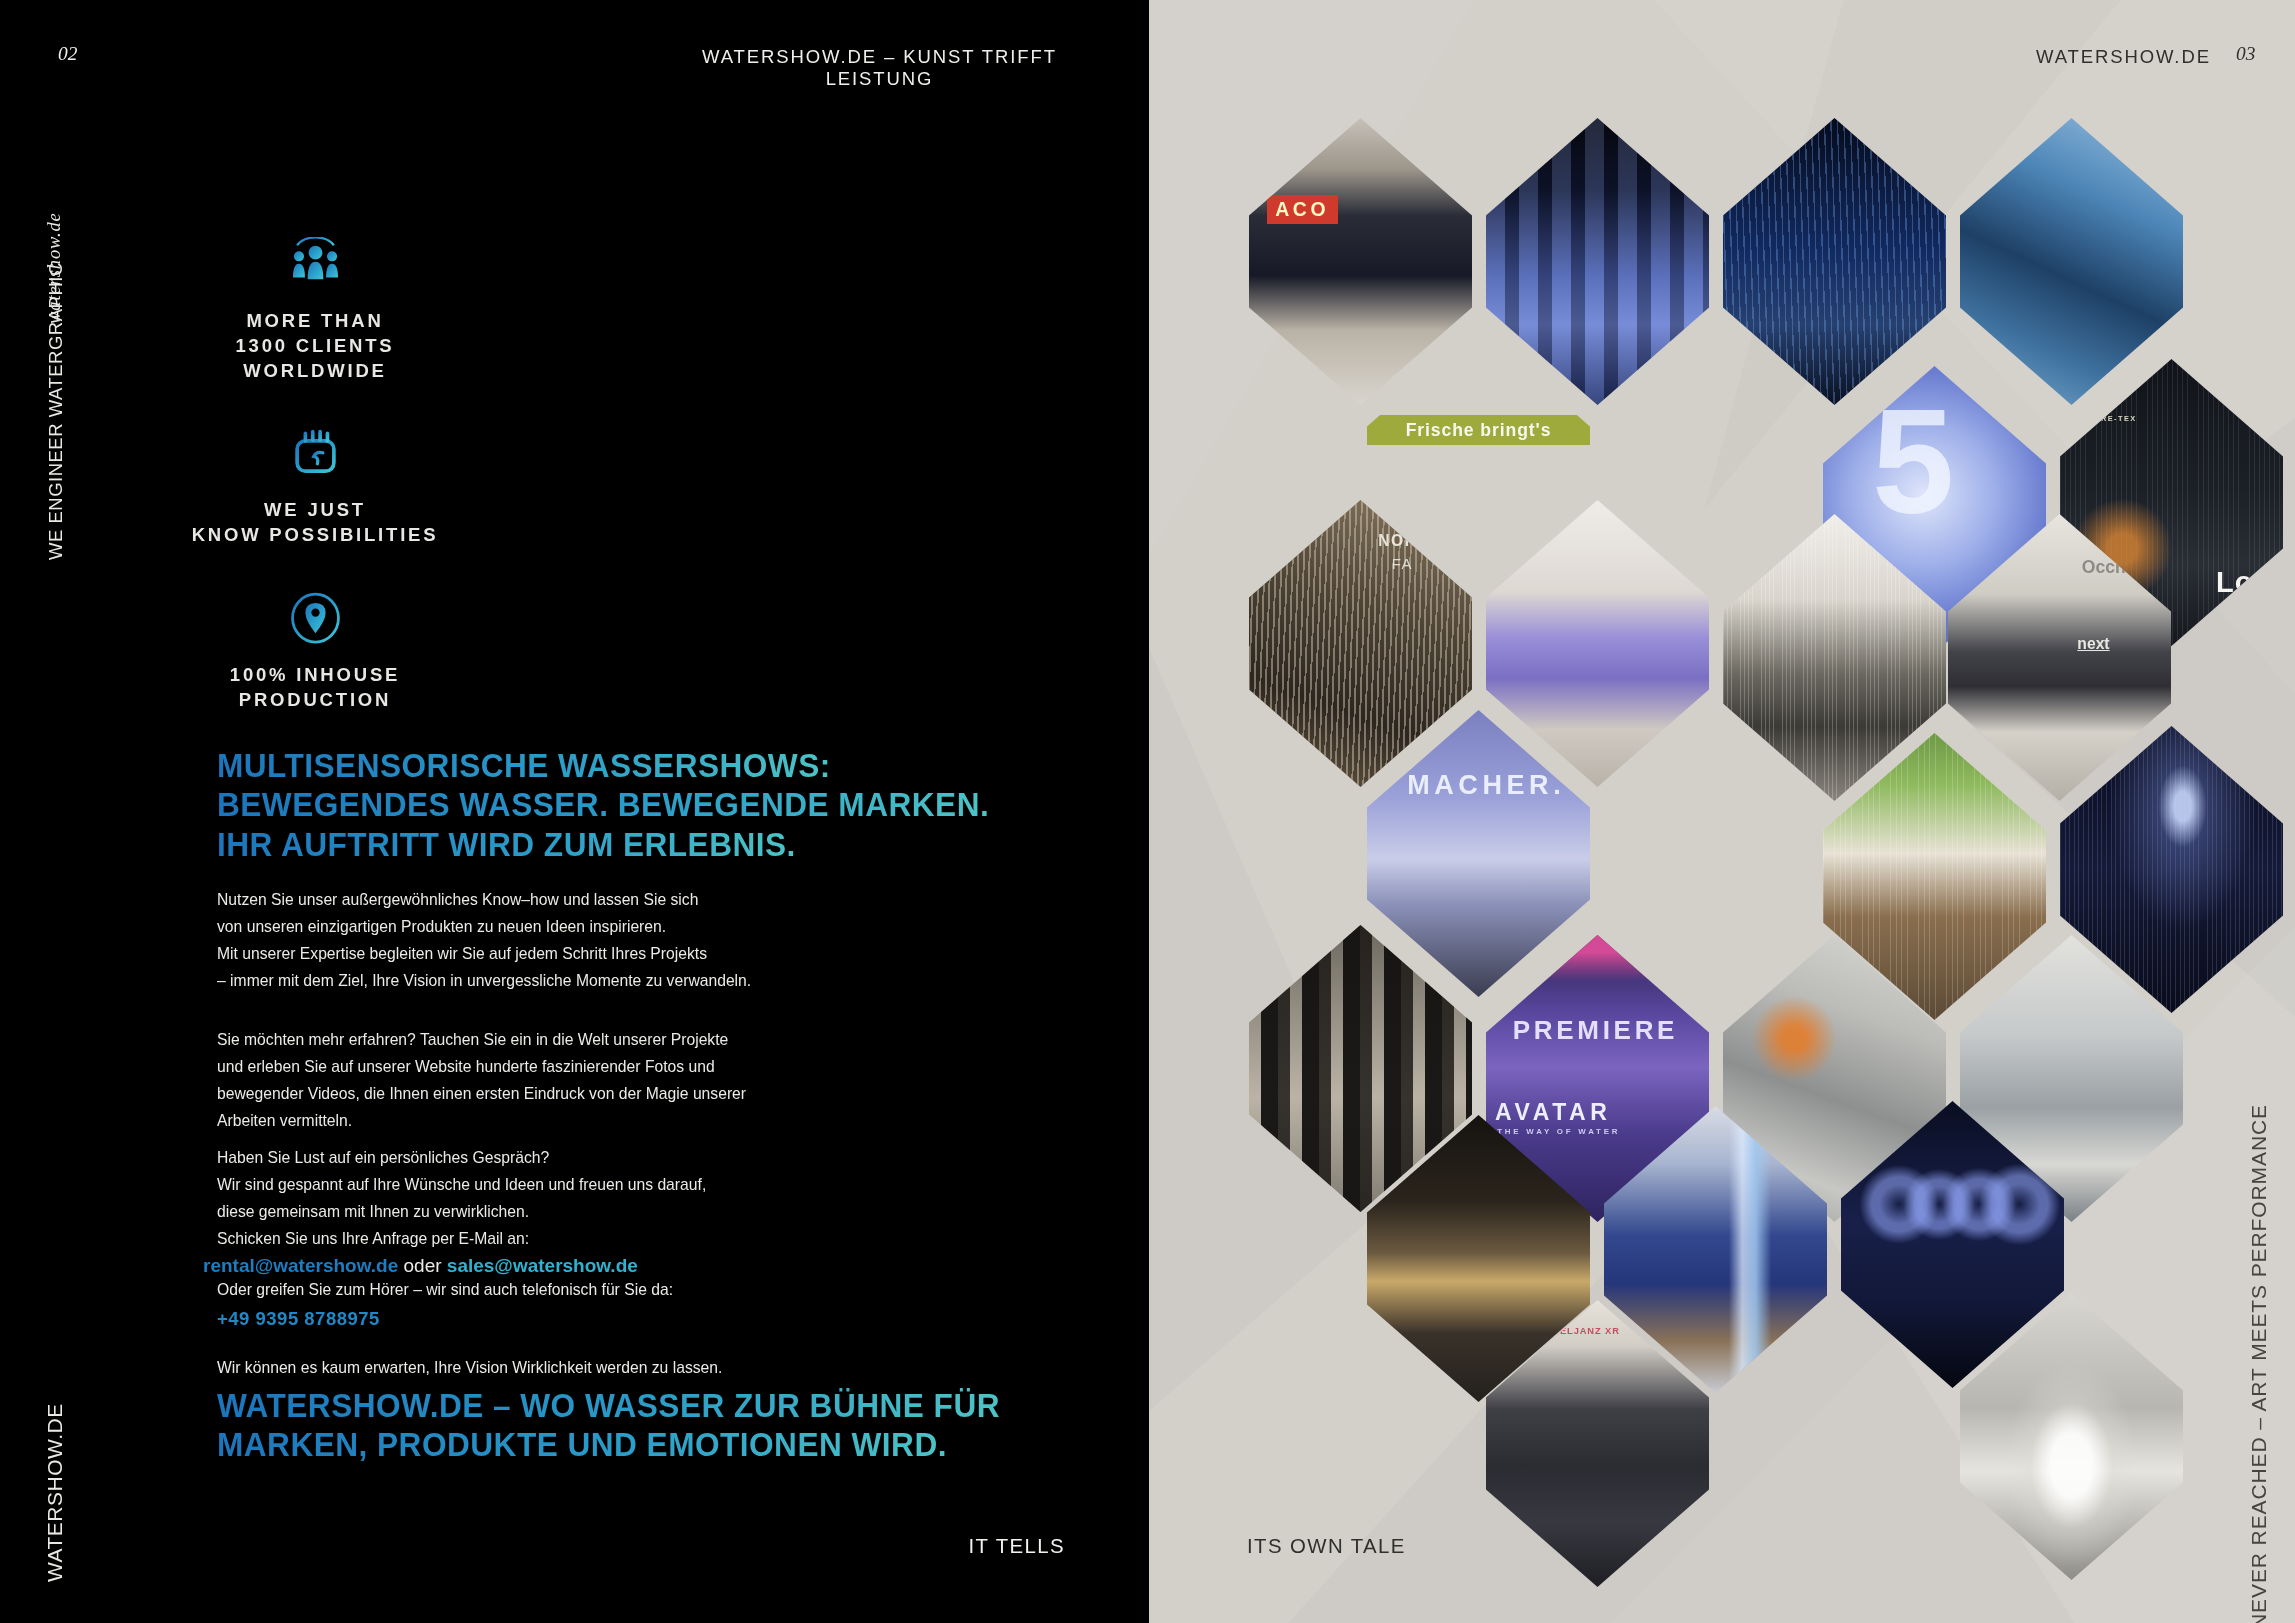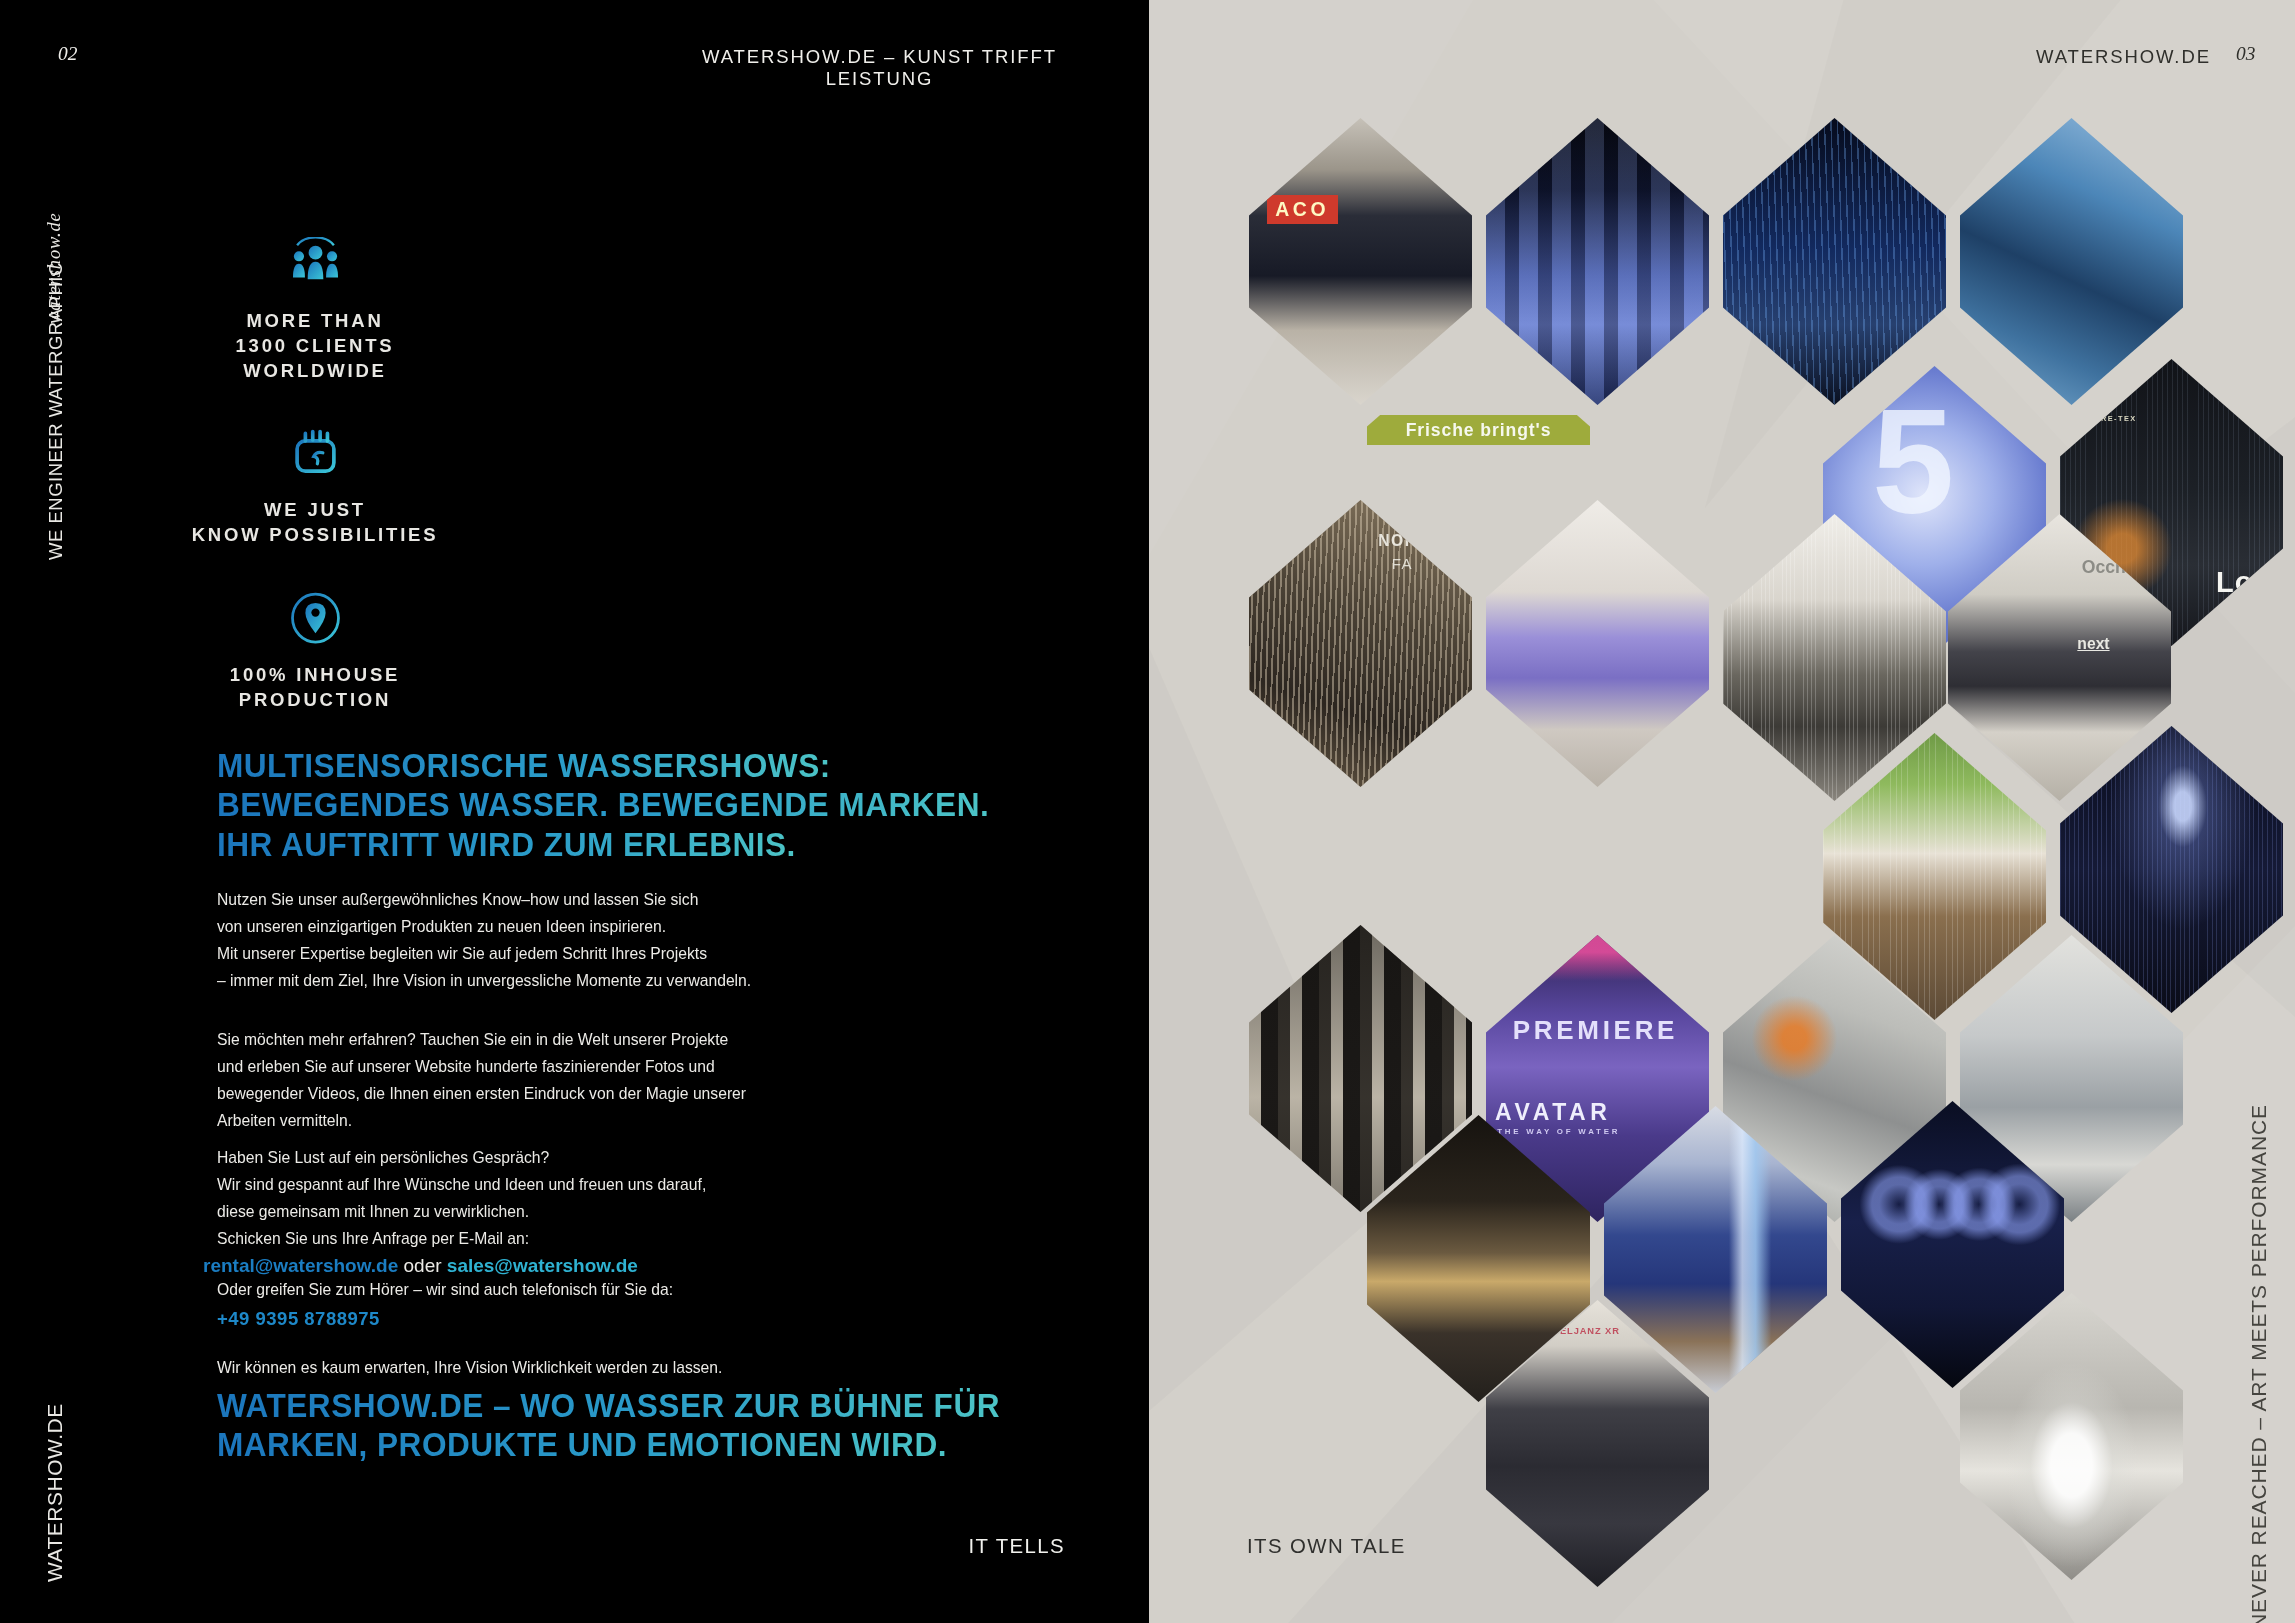--- a/index.html
+++ b/index.html
@@ -182,20 +182,23 @@
       <div class="hex" style="left: 1249px; top: 500px; background: repeating-linear-gradient(92deg, rgba(225, 210, 185, 0.45) 0px, rgba(225, 210, 185, 0.45) 1.9px, rgba(60, 50, 40, 0) 1.9px, rgba(60, 50, 40, 0) 5.6px), linear-gradient(200deg, rgb(138, 122, 98) 0%, rgb(76, 67, 54) 40%, rgb(44, 38, 32) 70%, rgb(107, 92, 72) 100%);">
         <span class="hex-cap" style="left: 58%; top: 11%; font-size: 15.7px; color: rgba(240, 238, 230, 0.92); letter-spacing: 1.4px; font-weight: bold;">NOR</span>
         <span class="hex-cap" style="left: 64%; top: 19%; font-size: 15px; color: rgba(240, 238, 230, 0.85); letter-spacing: 1.4px; font-weight: normal;">FA</span>
       </div>
       <div class="hex" style="left: 1486px; top: 500px; background: linear-gradient(rgb(239, 236, 231) 0%, rgb(221, 216, 210) 32%, rgb(154, 143, 216) 48%, rgb(122, 111, 196) 62%, rgb(207, 201, 194) 80%, rgb(185, 178, 168) 100%);"></div>
       <div class="hex" style="left: 1723px; top: 514px; background: repeating-linear-gradient(90deg, rgba(255, 255, 255, 0.22) 0px, rgba(255, 255, 255, 0.22) 0.9px, transparent 0.9px, transparent 4.2px), linear-gradient(rgb(240, 238, 233) 0%, rgb(217, 213, 205) 30%, rgb(106, 103, 95) 56%, rgb(60, 58, 54) 74%, rgb(138, 134, 126) 100%);"></div>
       <div class="hex" style="left: 1948px; top: 514px; background: linear-gradient(rgb(232, 229, 223) 0%, rgb(207, 204, 196) 28%, rgb(67, 67, 74) 48%, rgb(46, 46, 52) 60%, rgb(213, 209, 201) 76%, rgb(181, 176, 166) 100%);">
         <span class="hex-cap" style="left: 60%; top: 15%; font-size: 17.6px; color: rgb(140, 140, 134); font-weight: bold;">Occhio</span>
         <span class="hex-cap" style="left: 58%; top: 42%; font-size: 15.7px; color: rgb(232, 232, 226); font-weight: bold; text-decoration: underline;">next</span>
       </div>
+      <div class="hex" style="left: 1367px; top: 710px; background: linear-gradient(rgb(122, 127, 192) 0%, rgb(154, 160, 216) 30%, rgb(201, 205, 232) 52%, rgb(138, 144, 184) 68%, rgb(58, 60, 80) 100%);">
+        <span class="hex-cap" style="left: 18%; top: 21%; font-size: 27px; color: rgba(240, 244, 255, 0.93); letter-spacing: 4.6px; font-weight: bold;">MACHER.</span>
+      </div>
       <div class="hex" style="left: 1823px; top: 733px; background: repeating-linear-gradient(90deg, rgba(255, 255, 255, 0.18) 0px, rgba(255, 255, 255, 0.18) 0.9px, transparent 0.9px, transparent 5.6px), linear-gradient(rgb(111, 154, 70) 0%, rgb(143, 186, 94) 18%, rgb(232, 226, 214) 42%, rgb(138, 111, 78) 64%, rgb(92, 74, 54) 100%);"></div>
       <div class="hex" style="left: 2060px; top: 726px; background: radial-gradient(at 55% 28%, rgba(200, 215, 255, 0.9) 0%, rgba(200, 215, 255, 0.9) 5%, rgba(120, 140, 220, 0.35) 14%, rgba(10, 12, 28, 0) 42%), repeating-linear-gradient(90deg, rgba(150, 170, 255, 0.2) 0px, rgba(150, 170, 255, 0.2) 0.9px, transparent 0.9px, transparent 4.6px), linear-gradient(rgb(10, 13, 30) 0%, rgb(21, 26, 54) 50%, rgb(10, 12, 24) 100%);"></div>
       <div class="hex" style="left: 1249px; top: 925px; background: linear-gradient(rgba(20, 18, 16, 0.55) 0%, rgba(20, 18, 16, 0.15) 60%, rgba(20, 18, 16, 0.45) 100%), repeating-linear-gradient(90deg, rgb(216, 208, 192) 0px, rgb(216, 208, 192) 12px, rgb(28, 26, 24) 12px, rgb(28, 26, 24) 29px, rgb(60, 56, 50) 29px, rgb(60, 56, 50) 41px);"></div>
       <div class="hex" style="left: 1486px; top: 935px; background: linear-gradient(rgba(240, 80, 160, 0.85) 6%, rgba(240, 80, 160, 0) 16%), linear-gradient(rgb(42, 32, 80) 0%, rgb(90, 72, 160) 28%, rgb(122, 100, 192) 46%, rgb(74, 58, 138) 70%, rgb(46, 36, 96) 100%);">
         <span class="hex-cap" style="left: 12%; top: 28%; font-size: 26px; color: rgba(235, 232, 255, 0.95); letter-spacing: 3.7px; font-weight: bold;">PREMIERE</span>
         <span class="hex-cap" style="left: 4%; top: 57%; font-size: 23px; color: rgb(239, 238, 252); letter-spacing: 4.6px; font-weight: bold;">AVATAR</span>
         <span class="hex-cap" style="left: 5%; top: 67%; font-size: 7.9px; color: rgb(207, 201, 240); letter-spacing: 2.8px; font-weight: bold;">THE WAY OF WATER</span>
       </div>
       <div class="hex" style="left: 1723px; top: 935px; background: radial-gradient(circle at 32% 36%, rgba(235, 120, 30, 0.8) 0%, rgba(235, 120, 30, 0.8) 5%, rgba(235, 120, 30, 0) 18%), linear-gradient(200deg, rgb(217, 217, 213) 0%, rgb(188, 189, 185) 30%, rgb(142, 144, 144) 56%, rgb(199, 200, 196) 80%, rgb(154, 156, 152) 100%);"></div>
       <div class="hex" style="left: 1960px; top: 935px; background: linear-gradient(rgb(226, 226, 222) 0%, rgb(198, 201, 202) 35%, rgb(154, 160, 164) 60%, rgb(216, 216, 212) 80%, rgb(122, 128, 132) 100%);"></div>

